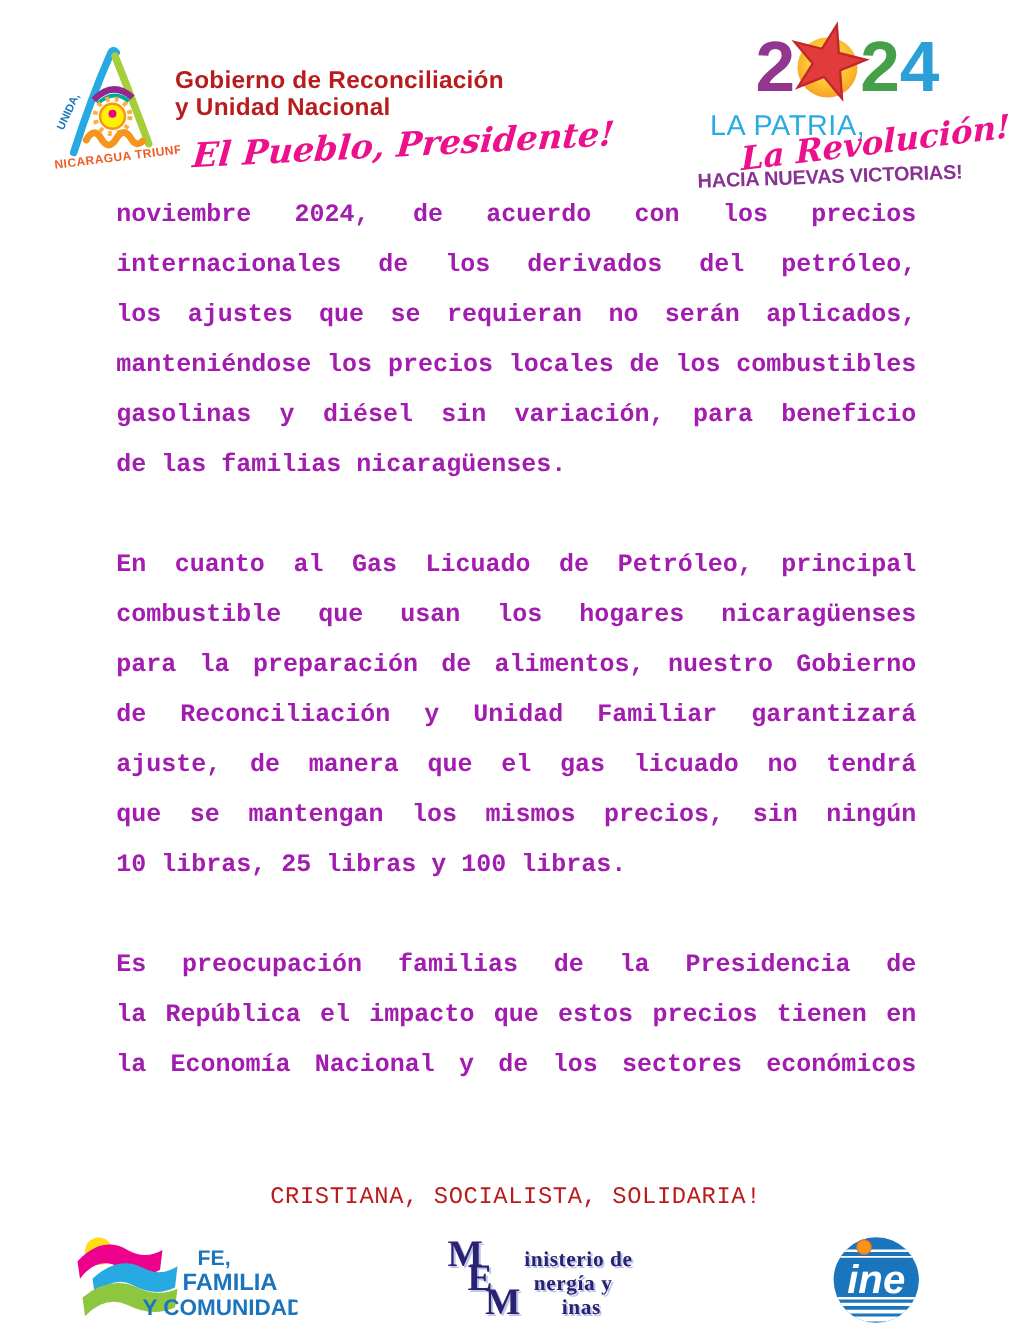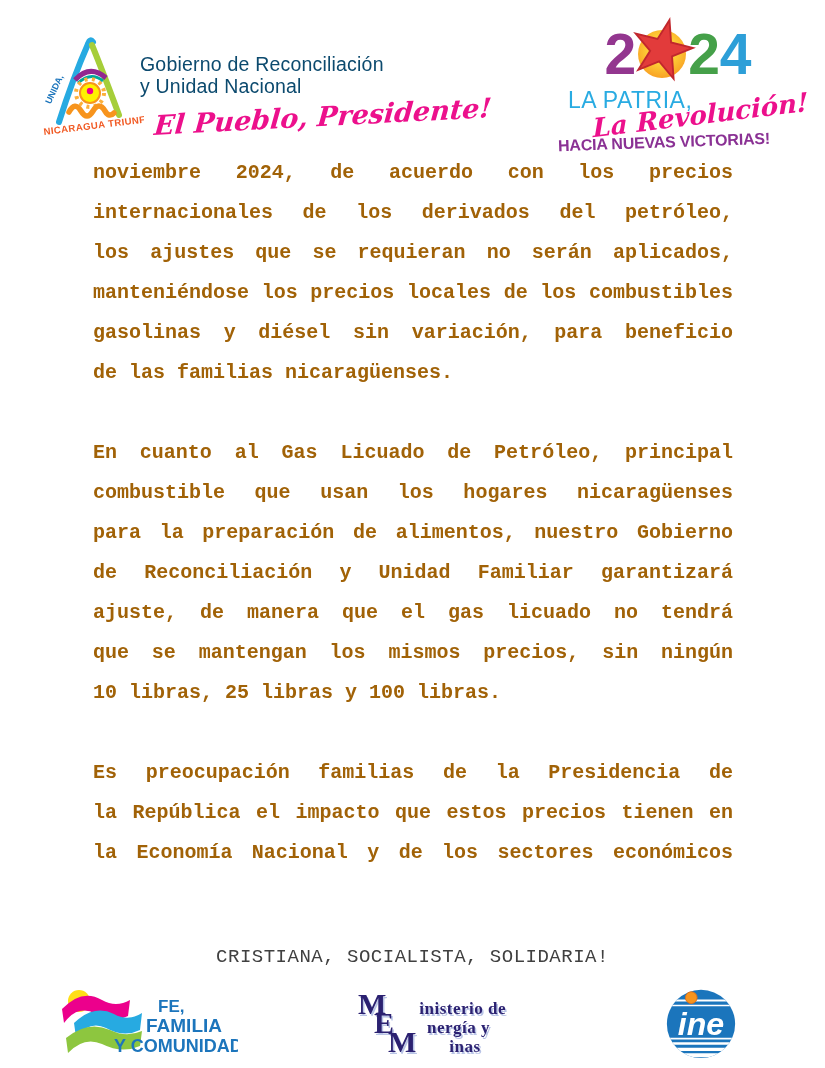--- a/index.html
+++ b/index.html
@@ -6,21 +6,21 @@
   html,body { margin:0; padding:0; background:#fff; }
   .page {
     position:relative; width:825px; height:1068px; background:#ffffff;
     overflow:hidden; font-family:"Liberation Sans", sans-serif;
   }
 
   
   .header-left { position:absolute; left:42px; top:30px; display:flex; }
   .emblem-svg { width:102px; height:112px; flex:0 0 auto; }
   .header-left-text { margin-left:-4px; padding-top:24px; }
-  .govt-line { color:#0c4a6e; font-weight:normal; font-size:19.5px; line-height:21.5px; letter-spacing:0.2px; white-space:nowrap; }
+  .govt-line { color:#b91c1c; font-weight:bold; font-size:19.5px; line-height:21.5px; letter-spacing:0.2px; white-space:nowrap; }
   .pueblo {
     color:#EC108C; font-family:"DejaVu Serif", serif; font-style:italic; font-weight:bold;
     font-size:27px; margin:4px 0 0 14px; width:max-content;
     transform:rotate(-3deg) skewX(-8deg); white-space:nowrap;
   }
 
   
   .header-right { position:absolute; left:558px; top:24px; width:240px; }
   .year-row { display:flex; align-items:center; justify-content:center; height:60px; position:relative; }
   .digit { font-size:57px; font-weight:bold; line-height:1; }
@@ -38,30 +38,30 @@
   .la-revolucion {
     color:#EC108C; font-family:"DejaVu Serif", serif; font-style:italic; font-weight:bold;
     font-size:26px; margin:-14px 0 0 34px; width:max-content; transform:rotate(-7deg) skewX(-6deg); white-space:nowrap;
   }
   .hacia { color:#8A3194; font-weight:bold; font-size:16px; margin-top:3px; transform:rotate(-2deg); white-space:nowrap; letter-spacing:-0.2px; }
 
   
   .doc-body {
     position:absolute; left:93px; top:153px; width:640px;
     font-family:"Liberation Mono", monospace; font-weight:bold;
-    font-size:20px; line-height:40px; color:#a16207;
+    font-size:20px; line-height:40px; color:#a21caf;
   }
   .paragraph { margin:0 0 40px 0; }
   .line { text-align:justify; text-align-last:justify; }
   .line.last { text-align-last:left; }
 
   
   .footer-slogan {
     position:absolute; left:0; top:946px; width:100%; text-align:center;
-    font-family:"Liberation Mono", monospace; font-size:19px; color:#404040; letter-spacing:0.5px;
+    font-family:"Liberation Mono", monospace; font-size:19px; color:#b91c1c; letter-spacing:0.5px;
   }
   .fe-logo { position:absolute; left:58px; top:982px; width:180px; height:80px; }
   .mem-logo { position:absolute; left:358px; top:994px; color:#2B2171; font-family:"Liberation Serif", serif; font-weight:bold; text-shadow:1.5px 1.5px 0 #b9c4e6; }
   .mem-row { display:flex; align-items:baseline; height:19px; }
   .mem-row.r2 { margin-left:16px; }
   .mem-row.r3 { margin-left:30px; }
   .mem-init { font-size:30px; line-height:19px; }
   .mem-rest { font-size:17px; letter-spacing:0.5px;margin-left:33px; }
   .ine-logo { position:absolute; left:662px; top:984px; width:78px; height:78px; }
 </style>

